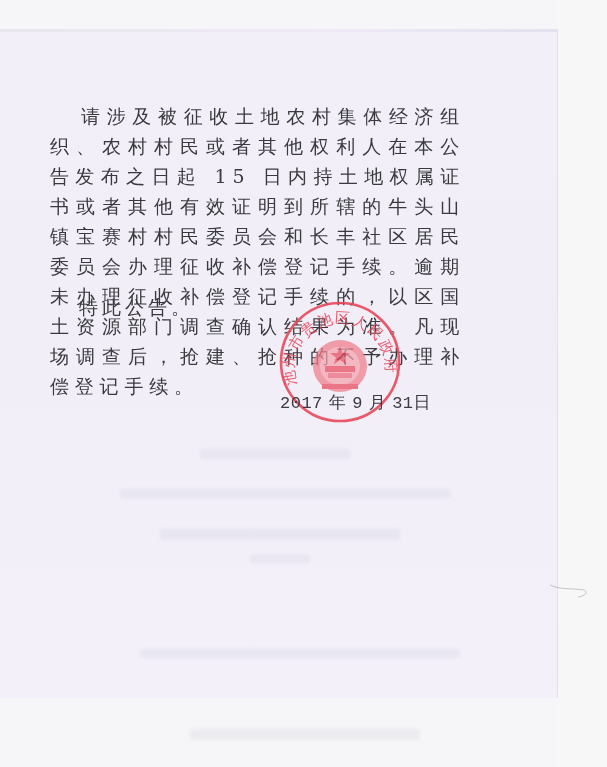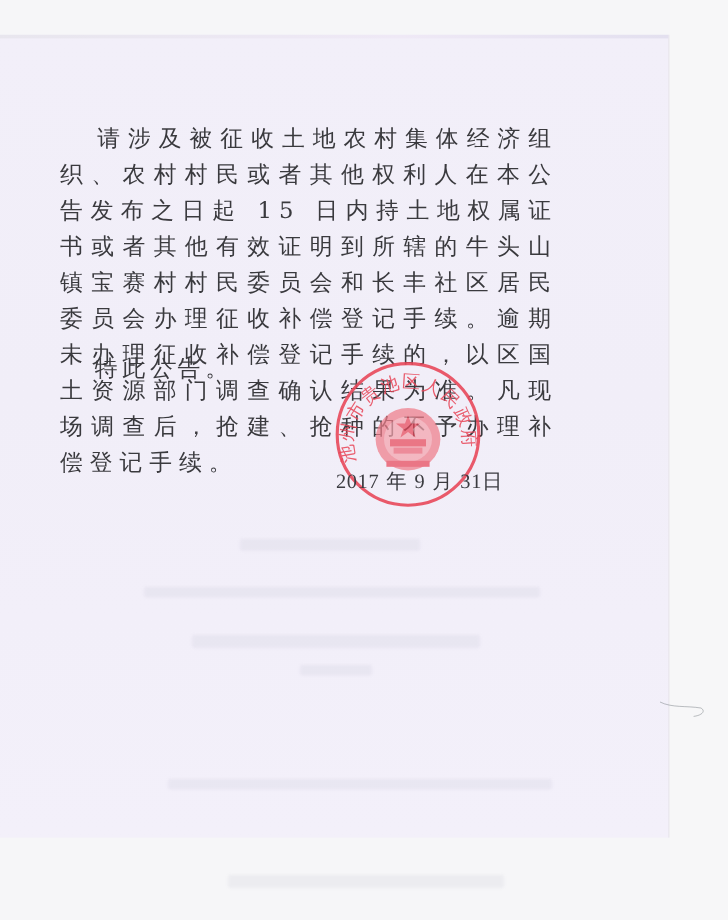--- a/index.html
+++ b/index.html
@@ -79,21 +79,21 @@
     .date {
       position: absolute;
       left: 280px;
       top: 360px;
       font-size: 17px;
       line-height: 26px;
       color: #3b3b40;
       letter-spacing: 0.5px;
       white-space: nowrap;
     }
-    .date .num { font-family: Liberation Serif, serif; }
+    .date .num { font-family: Liberation Mono, monospace; }
   </style>
 </head>
 <body>
 
 <div class="page">
   <div class="page-top-edge"></div>
 
   <div class="bleed" style="left:200px;top:420px;width:150px;height:10px;"></div>
   <div class="bleed" style="left:120px;top:460px;width:330px;height:9px;"></div>
   <div class="bleed" style="left:160px;top:500px;width:240px;height:11px;"></div>

